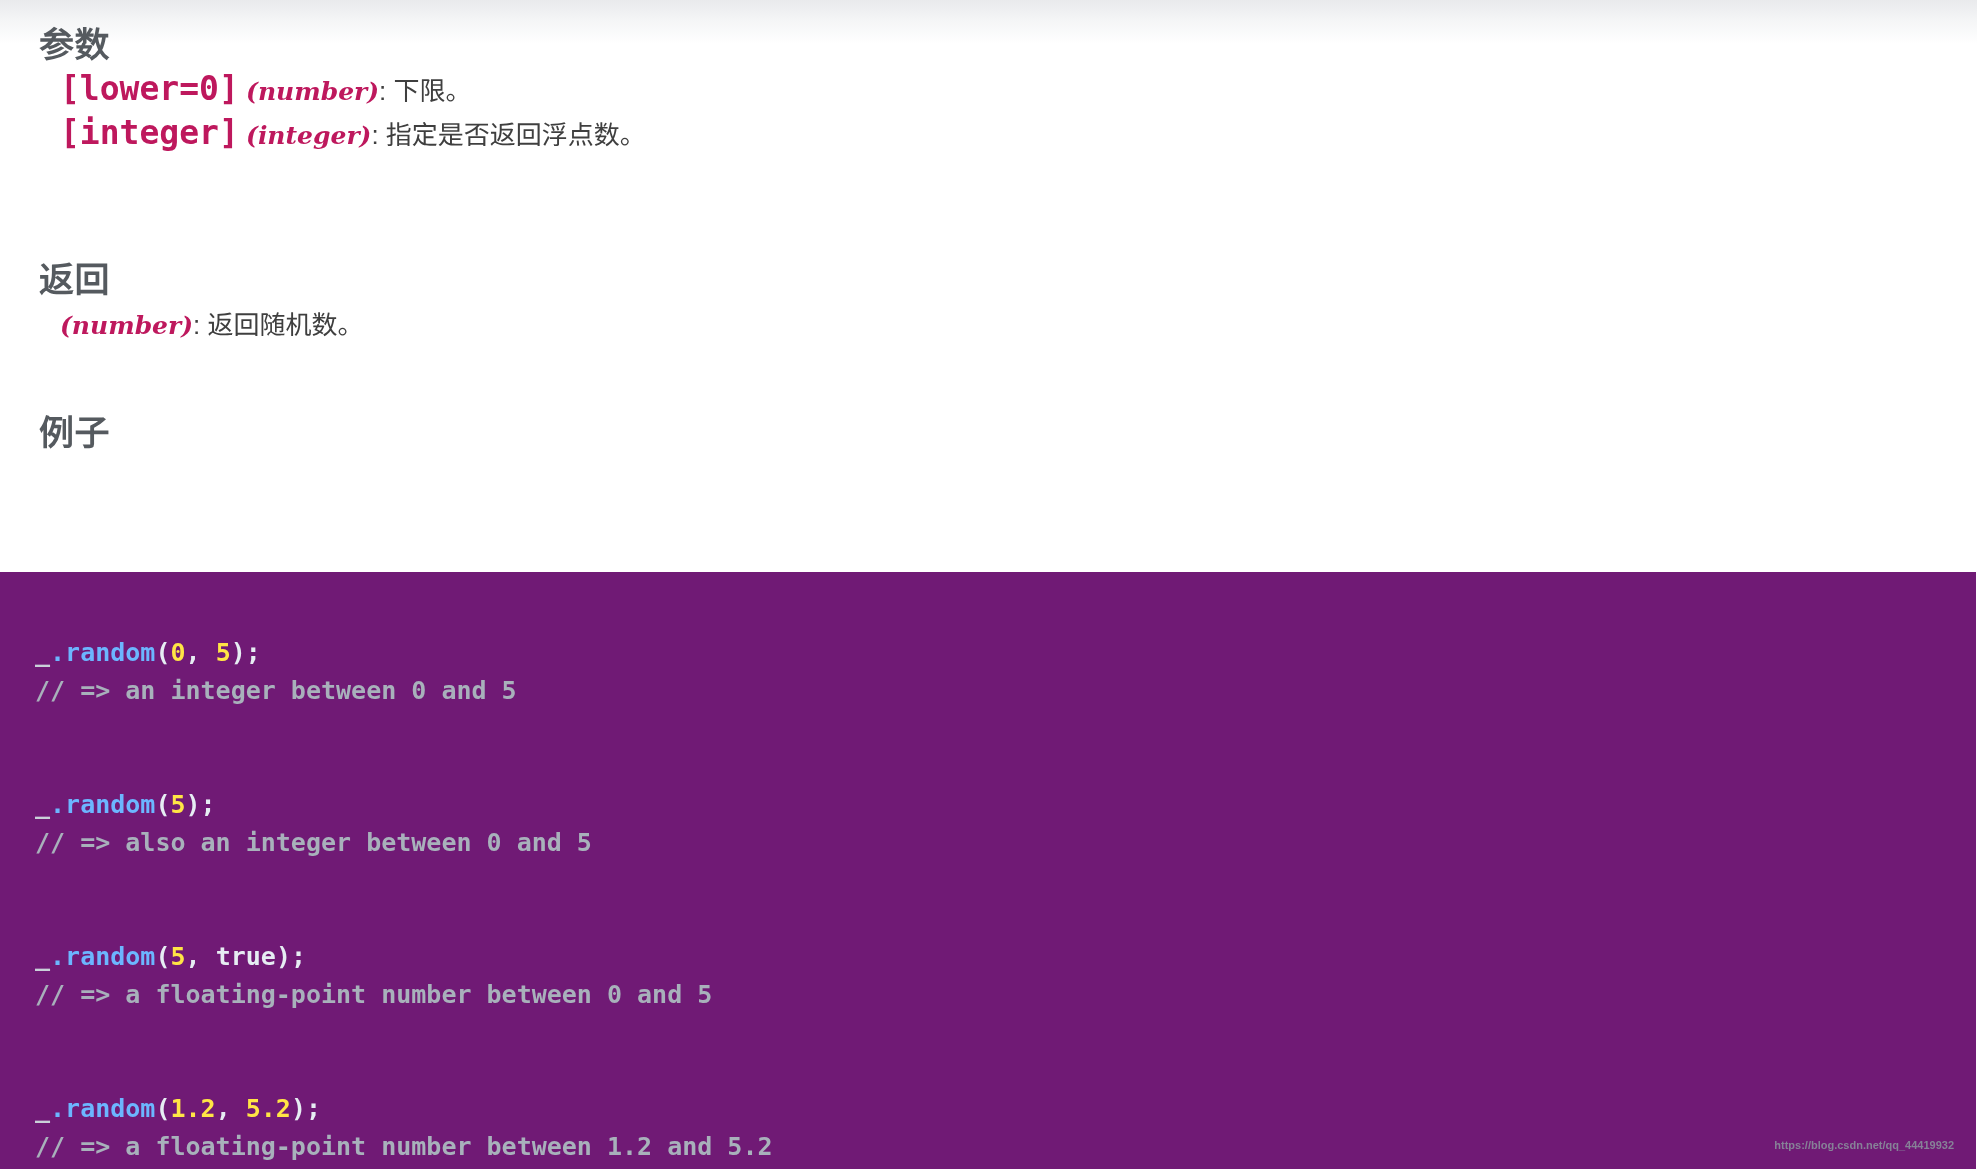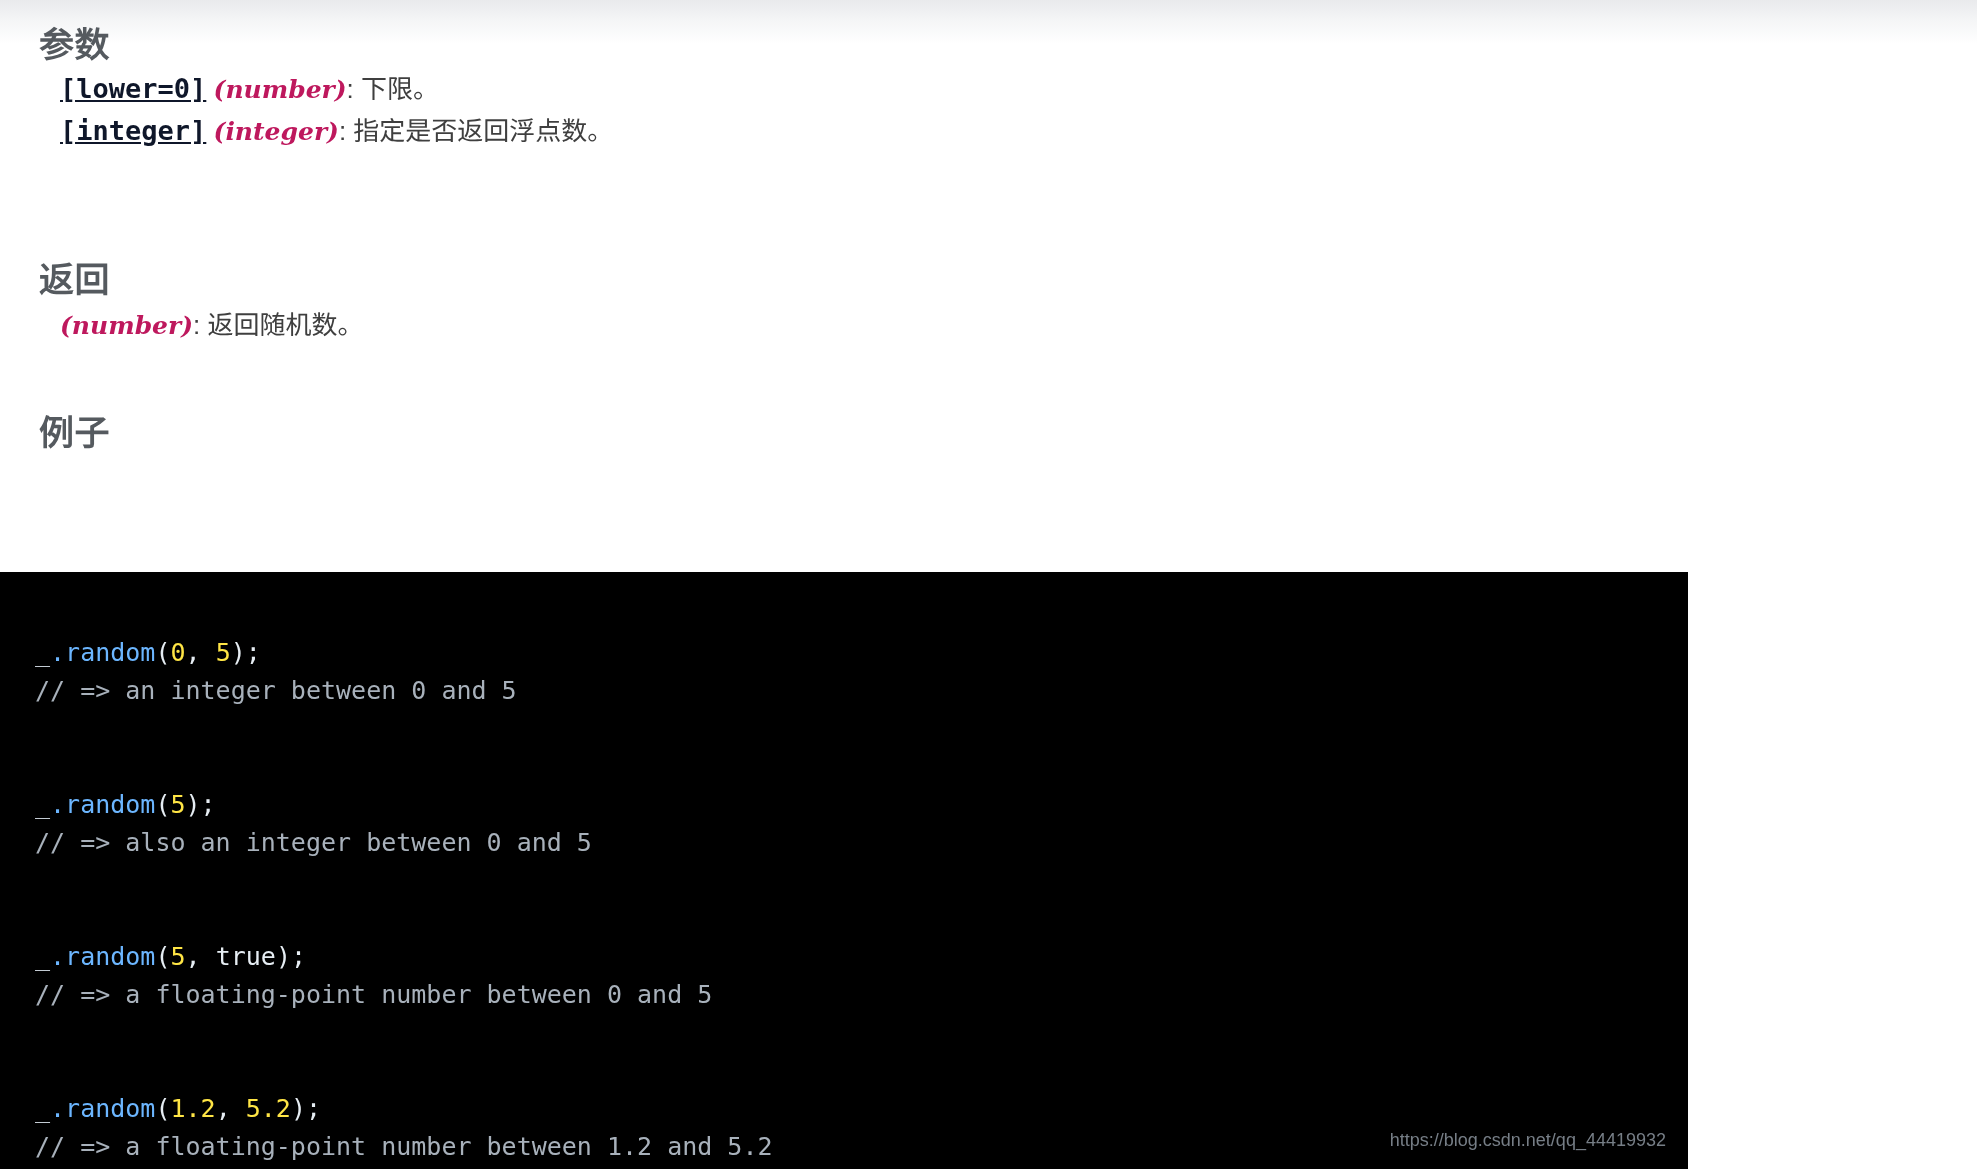--- a/index.html
+++ b/index.html
@@ -62,45 +62,45 @@
   ul.param-list li, ul.return-list li {
     font-size: 26px;
     line-height: 41px;
     color: #3f3f3f;
     white-space: nowrap;
   }
 
   .param-name {
     font-family: "DejaVu Sans Mono", "Liberation Mono", monospace;
     font-weight: bold;
-    color: #0f172a;
-    font-size: 27px;
-    text-decoration: underline;
+    color: #be185d;
+    font-size: 33px;
   }
   .param-type {
     font-family: "DejaVu Serif", "Liberation Serif", serif;
     font-style: italic;
     font-weight: bold;
     color: #be185d;
     font-size: 25px;
   }
   .param-desc {
     color: #3f3f3f;
     font-size: 26px;
   }
 
   
   .code-block {
     position: absolute;
     left: 0;
     top: 572px;
-    width: 1688px;
+    width: 1976px;
     height: 597px;
-    background: #000000;
+    background: #701a75;
     overflow: hidden;
+    font-weight: bold;
   }
   pre.code {
     margin: 0;
     padding: 62px 0 0 35px;
     font-family: "DejaVu Sans Mono", "Liberation Mono", monospace;
     font-size: 25px;
     line-height: 38px;
     color: #c8cdd4;
     white-space: pre;
   }
@@ -109,21 +109,21 @@
   .tok-punc  { color: #e6edf3; }
   .tok-num   { color: #ffe545; }
   .tok-bool  { color: #e6edf3; }
   .tok-comment { color: #a8b1bb; }
 
   .watermark {
     position: absolute;
     right: 22px;
     bottom: 18px;
     font-family: "Liberation Sans", "DejaVu Sans", sans-serif;
-    font-size: 18px;
+    font-size: 11px;
     color: #8b949e;
     opacity: 0.85;
     white-space: nowrap;
   }
 </style>
 </head>
 <body>
 
 <div class="page">
 

